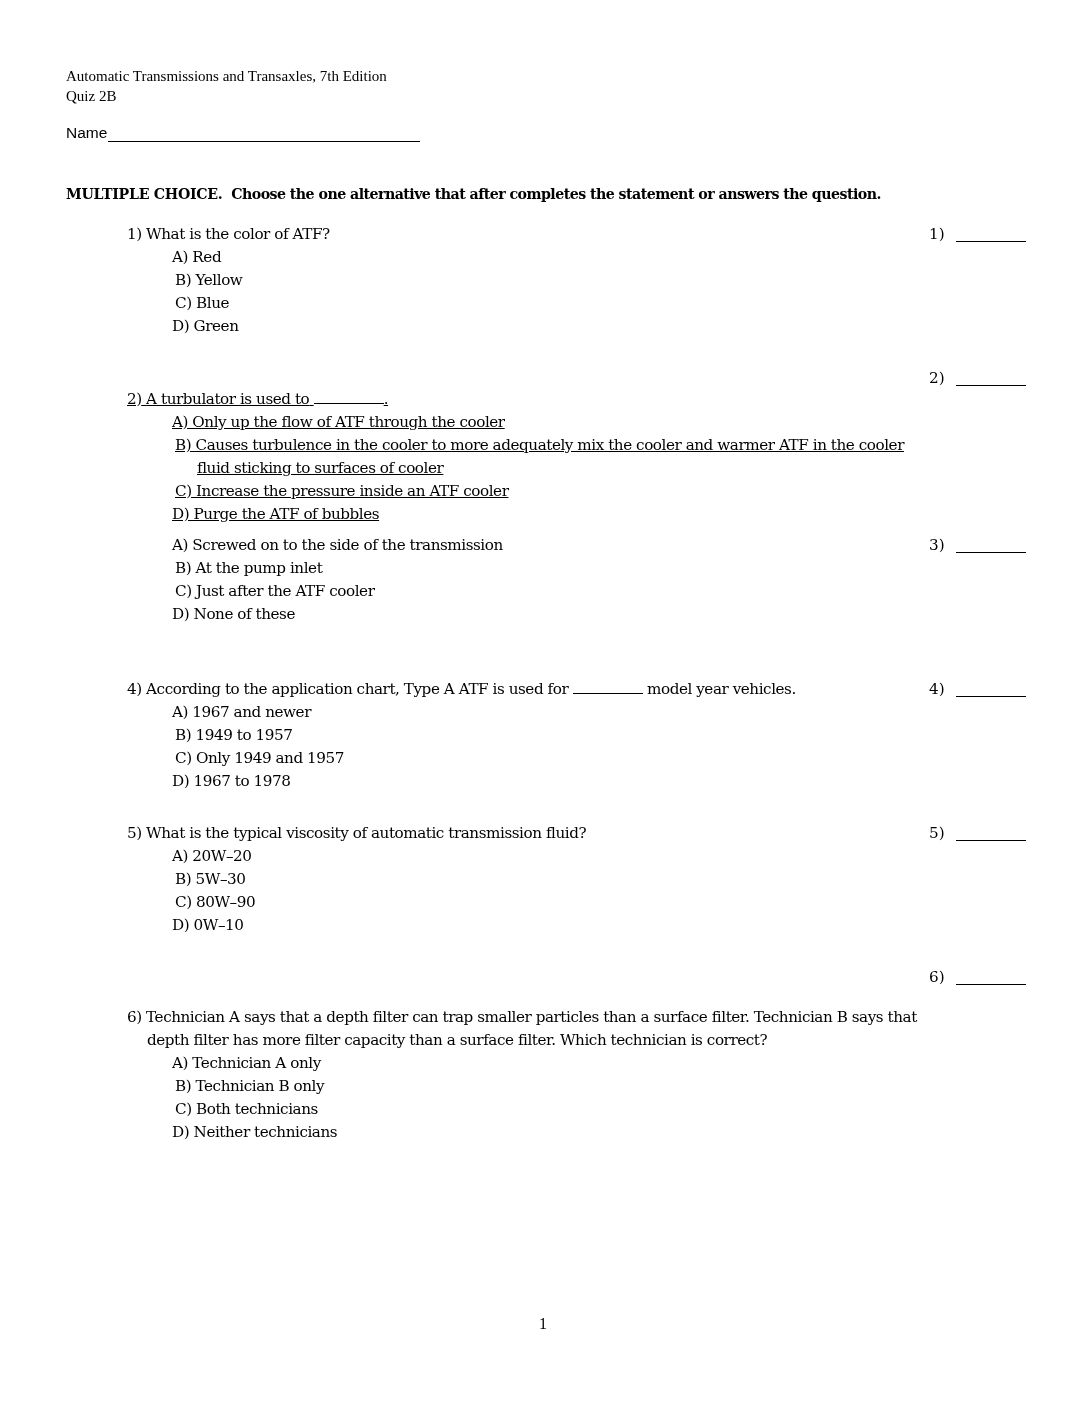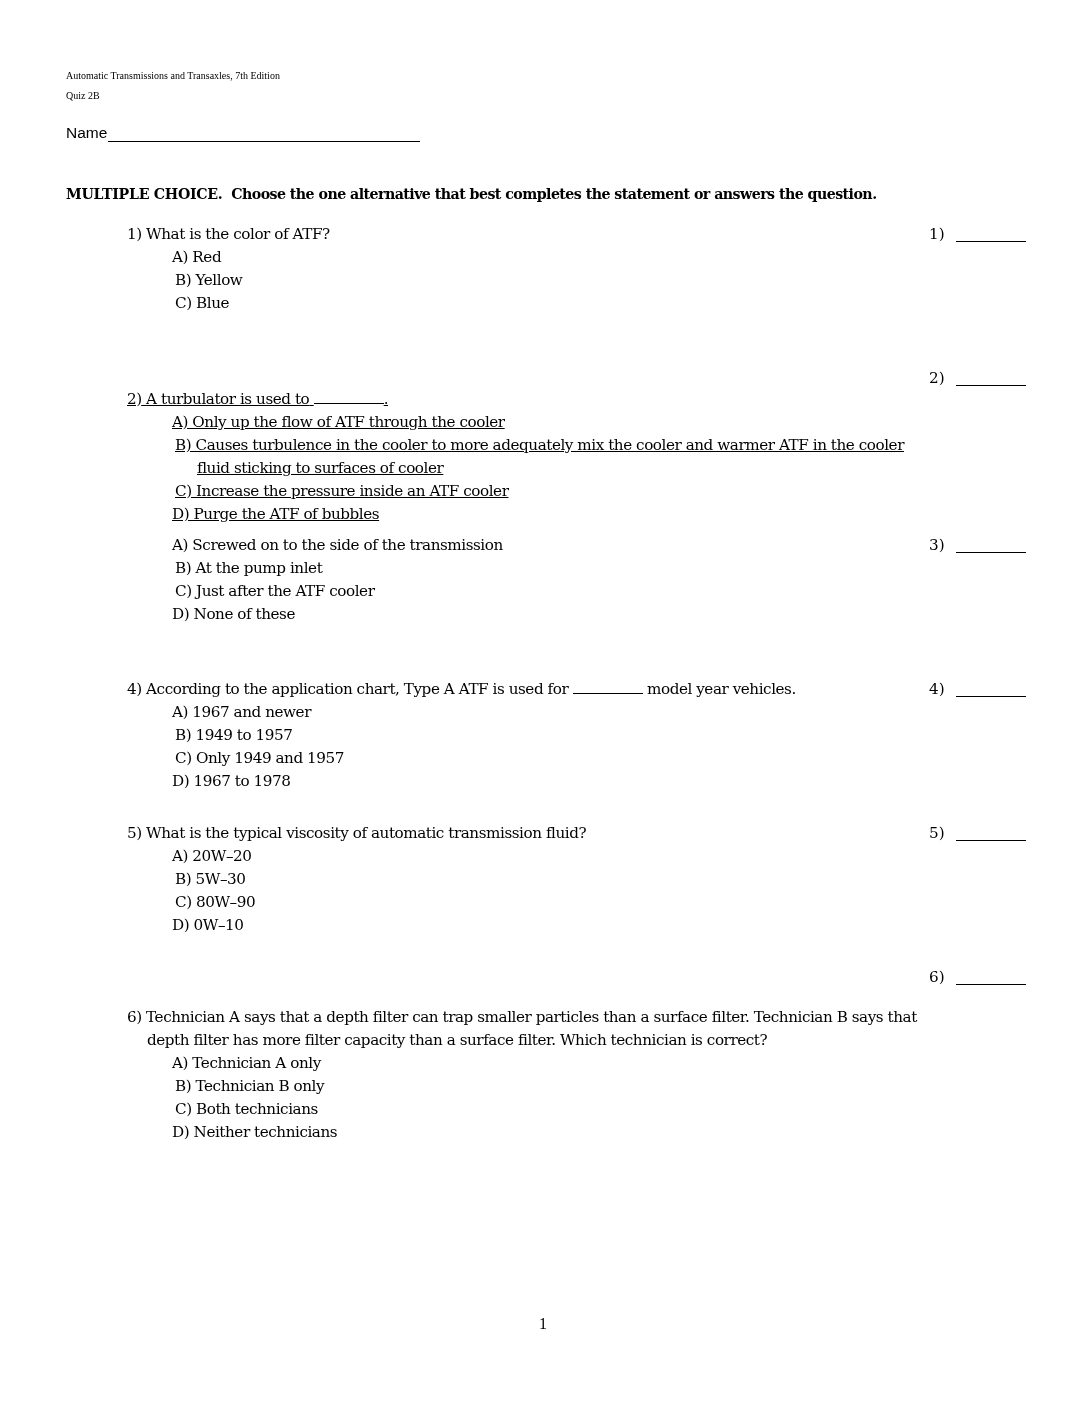--- a/index.html
+++ b/index.html
@@ -1,20 +1,20 @@
 <!DOCTYPE html>
 <html><head>
   <meta charset="utf-8">
   <style>
     html, body { margin: 0; padding: 0; background: #ffffff; }
     body {
       width: 1088px; height: 1408px; position: relative; overflow: hidden;
       color: #000; font-family: "DejaVu Serif", serif;
     }
-    .hdr { position: absolute; left: 66px; font-family: "Liberation Serif", serif; font-size: 10px; line-height: 20px; }
+    .hdr { position: absolute; left: 66px; font-family: "Liberation Serif", serif; font-size: 15px; line-height: 20px; }
     #title { top: 66px; }
     #quiz { top: 86px; }
     #name-row { position: absolute; left: 66px; top: 124px; font-family: Liberation Sans, sans-serif; font-size: 15.5px; display: flex; align-items: flex-end; }
     #name-line { display: inline-block; width: 312px; border-bottom: 1px solid #000; height: 17px; margin-left: 1px; }
     #instructions { position: absolute; left: 66px; top: 186px; font-family: "DejaVu Serif", serif; font-weight: bold; font-size: 14.2px; letter-spacing: -0.55px; white-space: nowrap; }
     #instructions .lead { letter-spacing: -0.3px; }
     .q { position: absolute; left: 127px; width: 900px; font-size: 15.2px; line-height: 23px; letter-spacing: -0.45px; }
     .q .stem { position: relative; padding-left: 0; white-space: nowrap; }
     .q .stem.wrap { white-space: normal; width: 770px; padding-left: 20px; text-indent: -20px; }
     .q .opt { margin-left: 45px; white-space: nowrap; }
@@ -30,28 +30,29 @@
 
 <div id="title" class="hdr">Automatic Transmissions and Transaxles, 7th Edition</div>
 <div id="quiz" class="hdr">Quiz 2B</div>
 
 <div id="name-row">
   <span>Name</span>
   <span id="name-line"></span>
 </div>
 
 <div id="instructions">
-  <span class="lead">MULTIPLE CHOICE.</span>&nbsp;&nbsp;<span>Choose the one alternative that best completes the statement or answers the question.</span>
+  <span class="lead">MULTIPLE CHOICE.</span>&nbsp;&nbsp;<span>Choose the one alternative that after completes the statement or answers the question.</span>
 </div>
 
 <div class="q" style="top:223px;">
   <div class="stem"><span>1)</span> <span>What is the color of ATF?</span></div>
   <div class="opt a">A) Red</div>
   <div class="opt b">B) Yellow</div>
   <div class="opt c">C) Blue</div>
+  <div class="opt d">D) Green</div>
 </div>
 <div class="ans" style="top:223px;">
   <span>1)</span>
   <span class="blank"></span>
 </div>
 
 <div class="q" style="top:388px;text-decoration:underline;">
   <div class="stem"><span>2)</span> <span>A turbulator is used to</span> <span class="inline-blank"></span><span>.</span></div>
   <div class="opt a">A) Only up the flow of ATF through the cooler</div>
   <div class="opt b wrap">B) Causes turbulence in the cooler to more adequately mix the cooler and warmer ATF in the cooler fluid sticking to surfaces of cooler</div>

